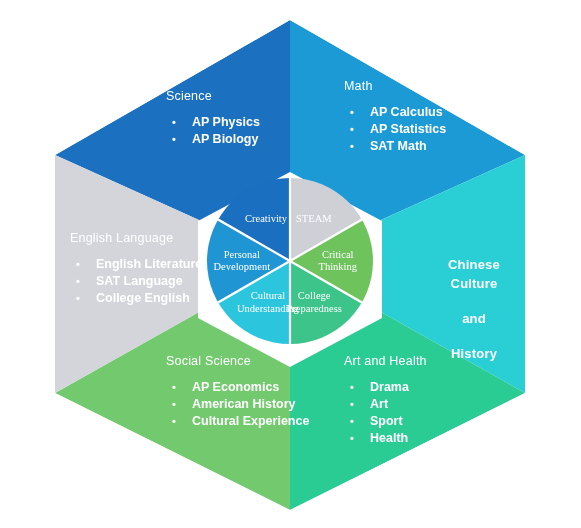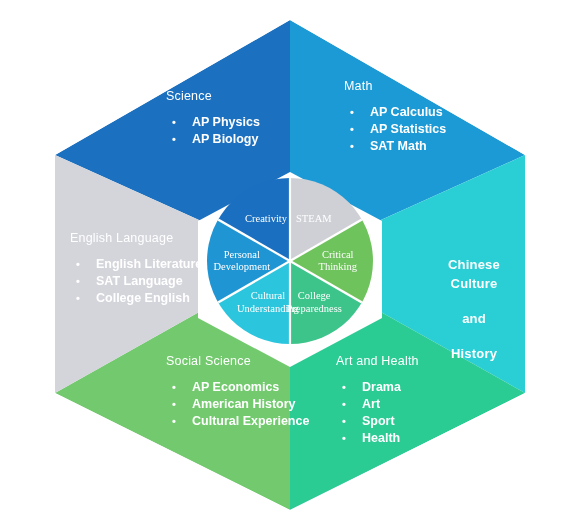--- a/index.html
+++ b/index.html
@@ -58,21 +58,21 @@
     font-size: 11px;
     font-weight: 700;
   }
   
   #txt-science   { left: 166px; top: 89px; }
   #txt-math      { left: 344px; top: 79px; }
   #txt-english   { left: 70px;  top: 231px; }
   #txt-chinese   { left: 420px; top: 239px; text-align: center; width: 108px; }
   #txt-chinese .sector-title { font-size: 13px; font-weight: 700; line-height: 19px; white-space: normal; margin: 16px; }
   #txt-social    { left: 166px; top: 354px; }
-  #txt-art       { left: 336px; top: 354px; }
+  #txt-art       { left: 344px; top: 354px; }
 
   .wheel-label {
     position: absolute;
     color: #ffffff;
     font-family: "Liberation Serif", serif;
     font-size: 10.5px;
     line-height: 12.5px;
     font-weight: 400;
     text-align: center;
     pointer-events: none;

